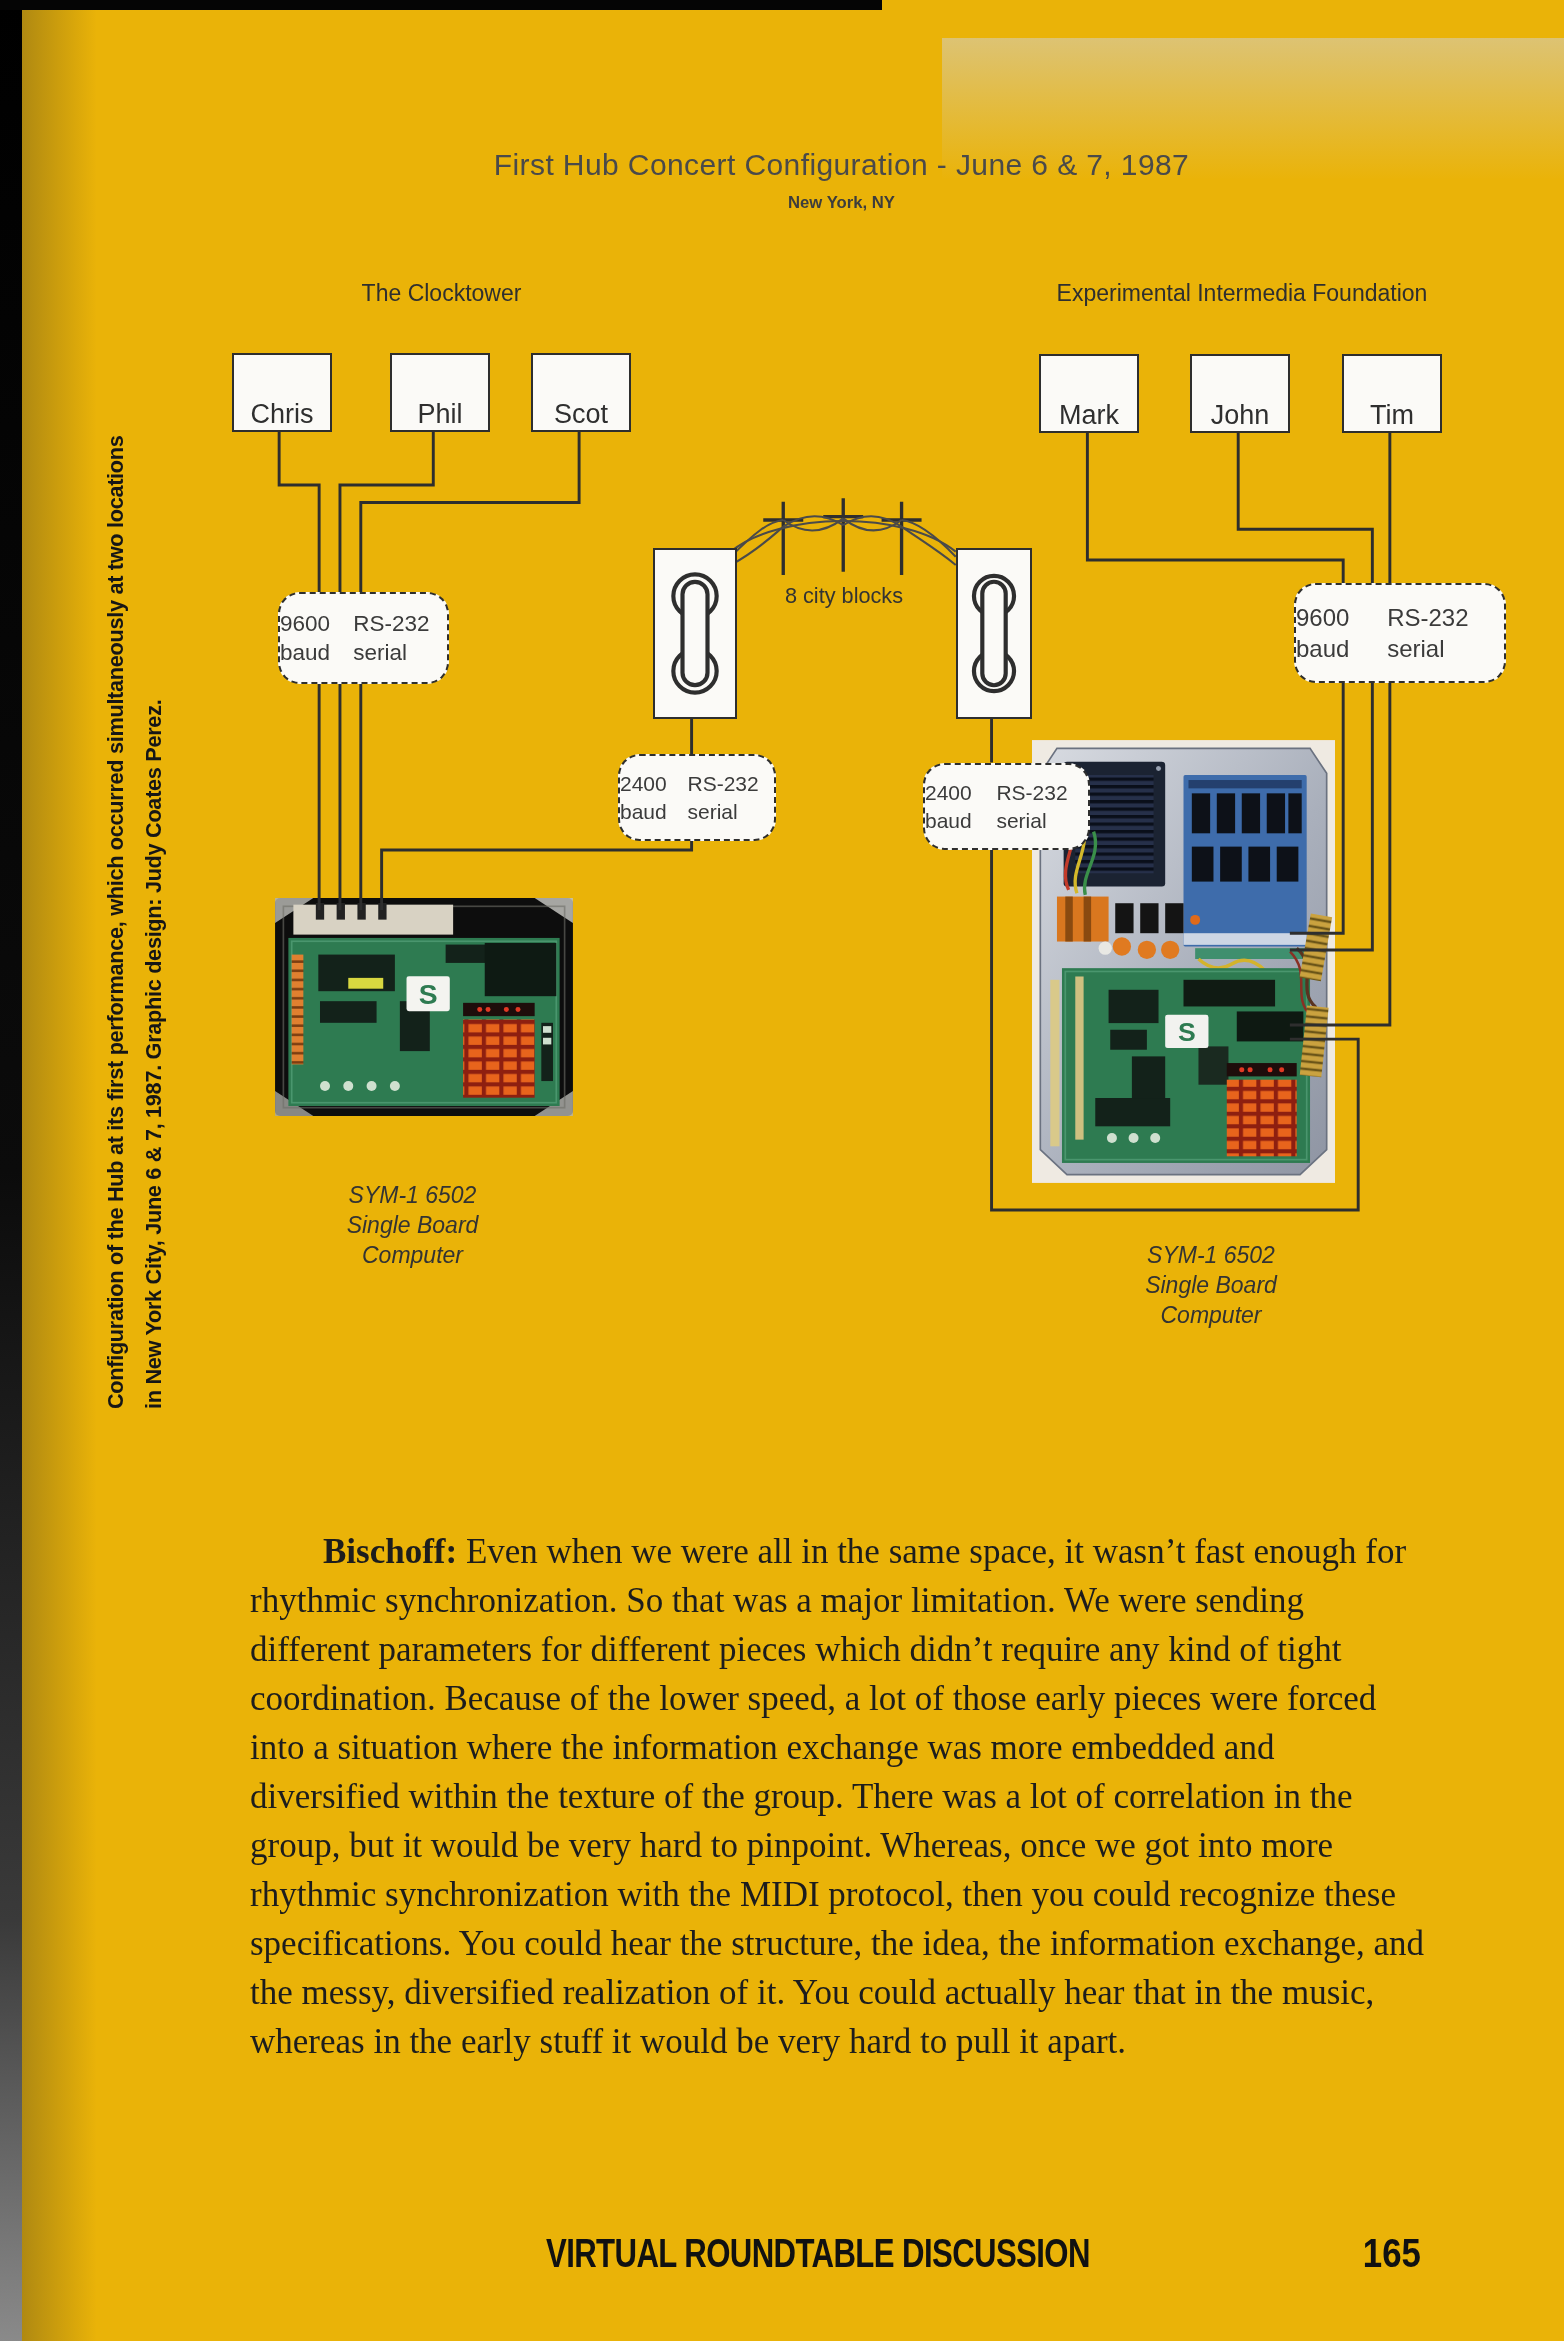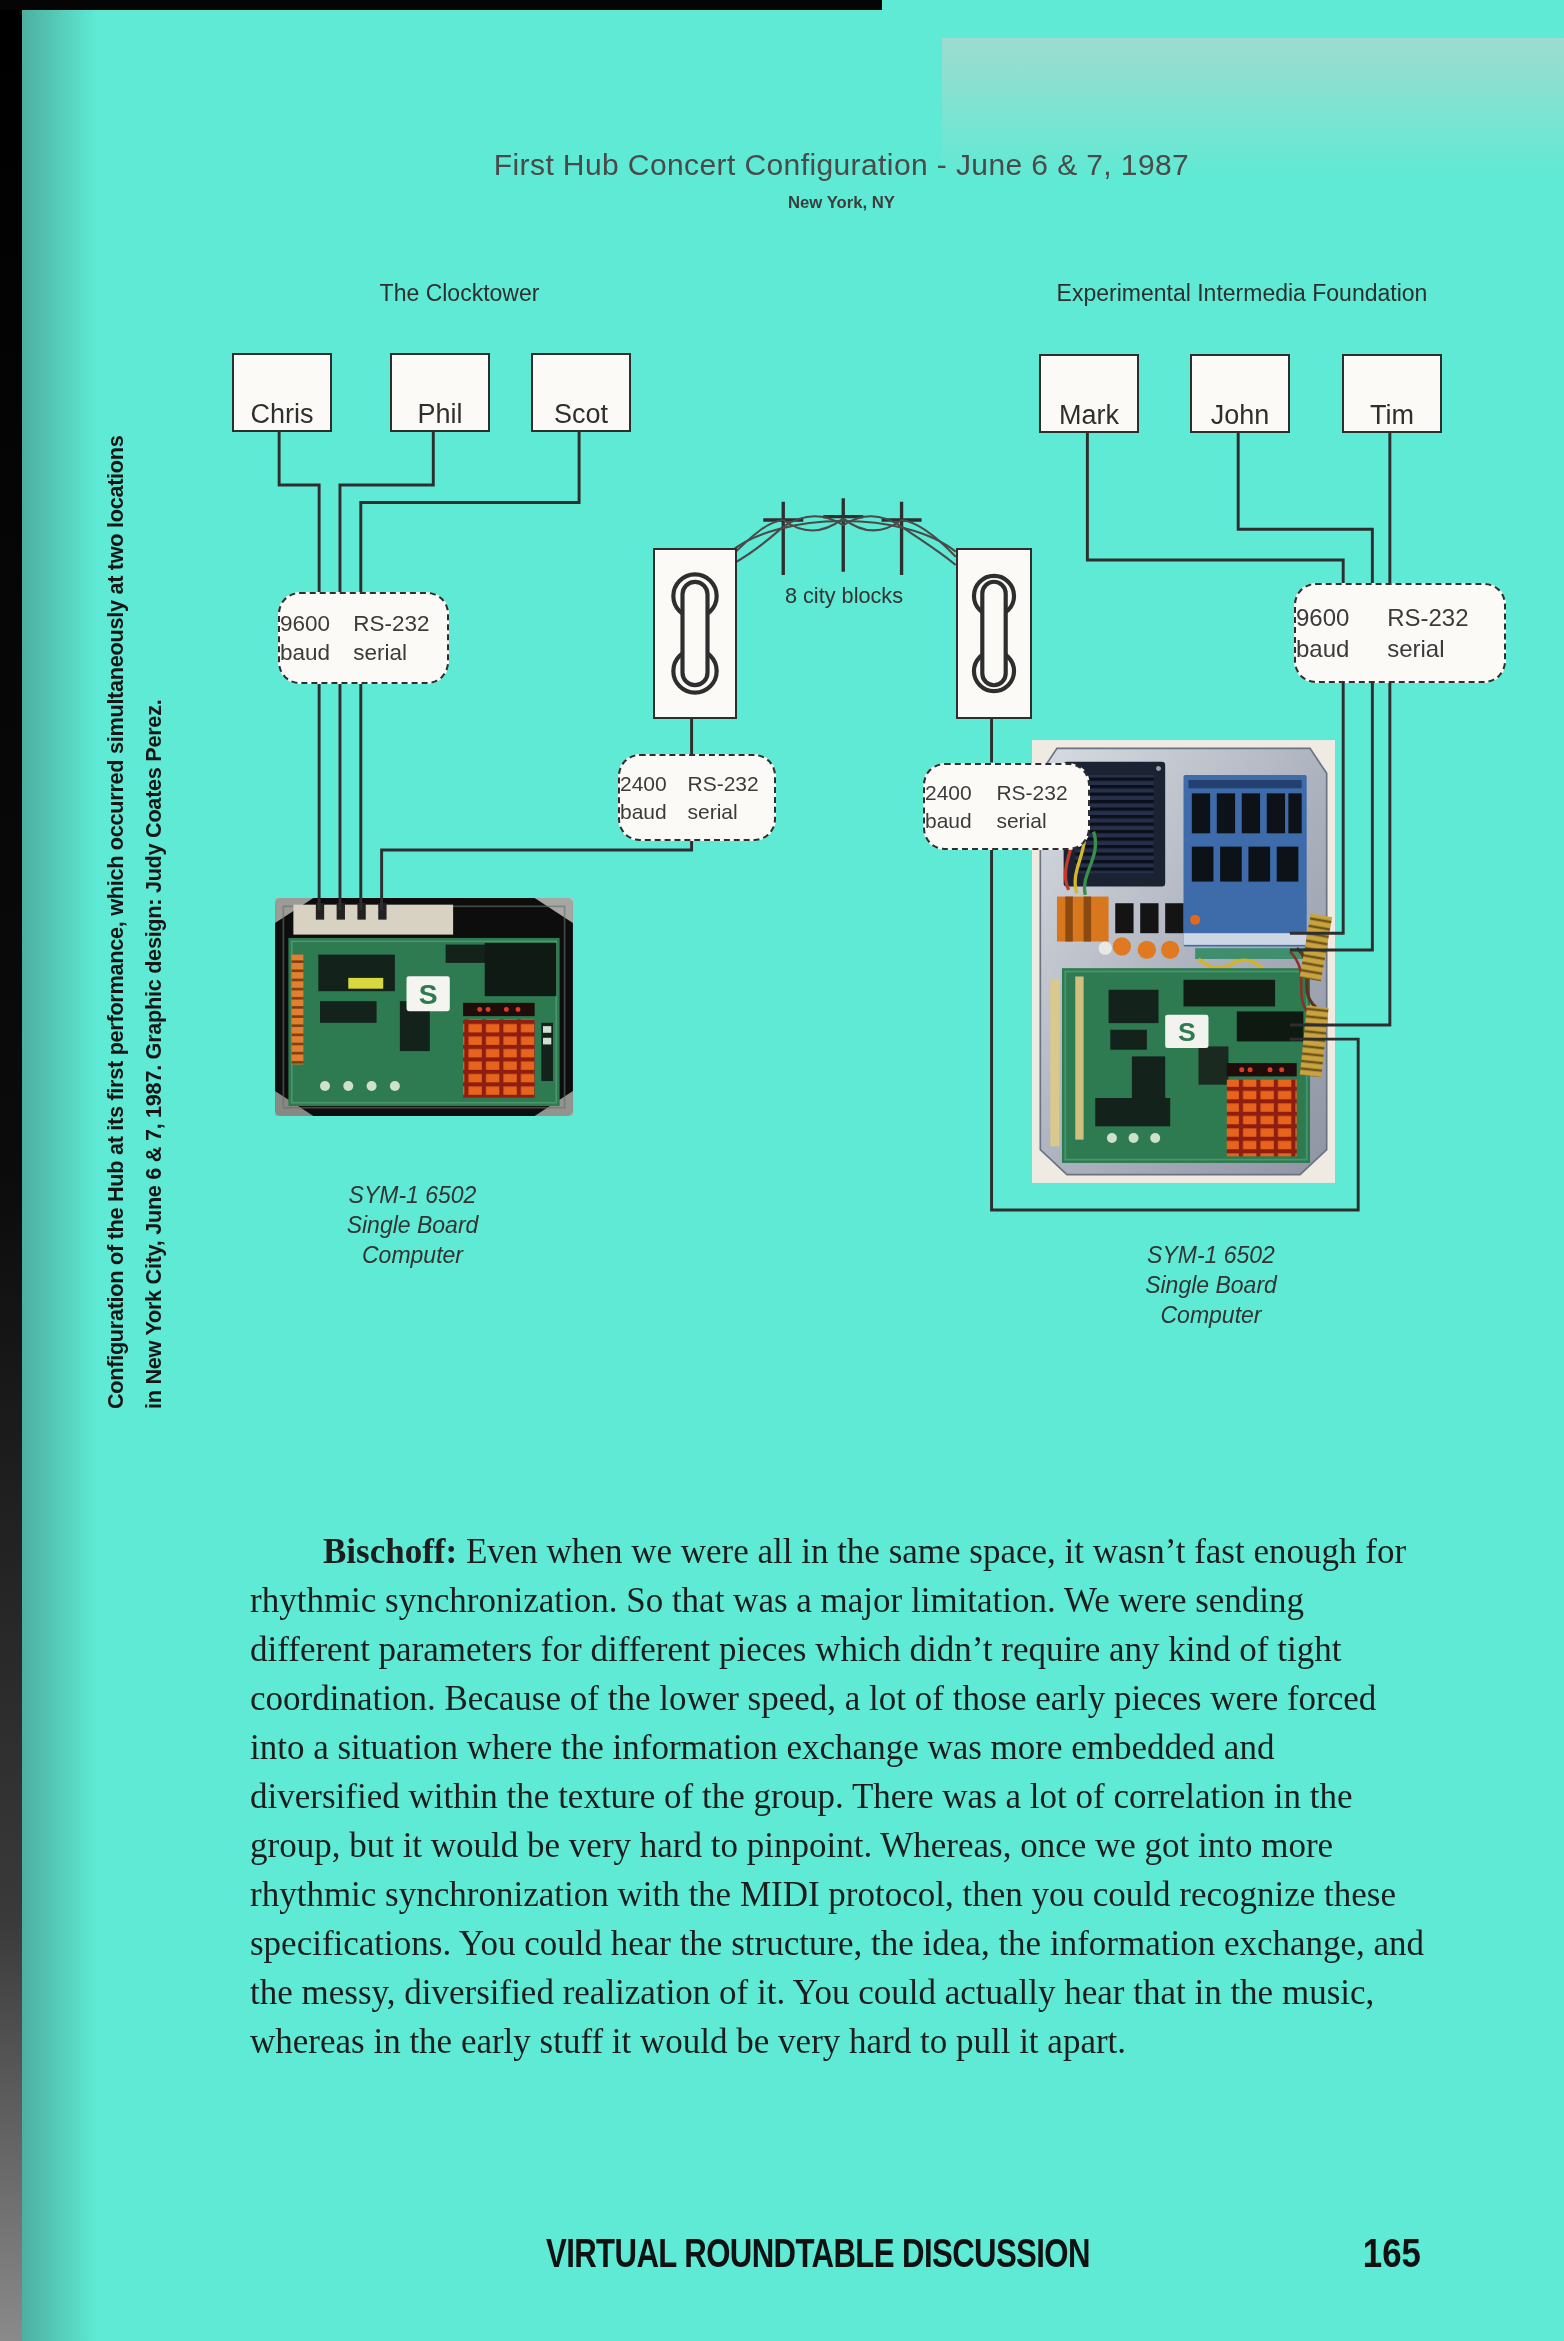--- a/index.html
+++ b/index.html
@@ -1,33 +1,33 @@
 <!DOCTYPE html>
 <html style="font-size:13.3px"><head>
 <meta charset="utf-8">
 <style>
   html,body{margin:0;padding:0;background:#e8e6e1;}
-  .page{position:relative;width:1564px;height:2342px;background:#5eead4;overflow:hidden;
+  .page{position:relative;width:1564px;height:2342px;background:#eab308;overflow:hidden;
         font-family:"Liberation Sans",sans-serif;color:#333;}
   
   .gutter-black{position:absolute;left:0;top:0;width:21.7px;height:100%;
     background:linear-gradient(to bottom,#000 0%,#0b0b0b 50%,#3a3a3a 82%,#8a8a8a 100%);z-index:0;}
   .gutter-shade{position:absolute;left:21.7px;top:0;width:75px;height:100%;
     background:linear-gradient(to right,rgba(40,40,40,.30),rgba(40,40,40,0));z-index:0;}
   .top-strip{position:absolute;left:0;top:0;width:882px;height:10px;background:#050505;z-index:0;}
   .tr-shade{position:absolute;left:942px;top:38px;width:623px;height:142px;
     background:linear-gradient(to bottom,rgba(210,208,203,.55),rgba(210,208,203,0));z-index:0;}
 
   .abs{position:absolute;}
   .t-center{text-align:center;}
 
   .page-title{left:350px;top:148px;width:983px;font-size:30px;color:#4a4a4a;letter-spacing:0.4px;z-index:1;}
   .page-subtitle{left:350px;top:193px;width:983px;font-size:16.7px;font-weight:bold;color:#3d3d3d;z-index:1;}
   .loc-label{font-size:23px;color:#2f2f2f;z-index:1;}
-  .loc-left{left:251px;top:280px;width:417px;}
+  .loc-left{left:233px;top:280px;width:417px;}
   .loc-right{left:992px;top:280px;width:500px;}
 
   .namebox{width:96px;height:75px;background:#fbfaf7;border:2.9px solid #2e2e2e;
     display:flex;align-items:flex-end;justify-content:center;font-size:27px;color:#2f2f2f;z-index:4;}
   .dashedbox{background:#fbfaf7;border:2.9px dashed #2e2e2e;border-radius:21.7px;
     display:flex;flex-direction:row;align-items:center;justify-content:center;
     color:#3b3b3b;z-index:4;line-height:1.3;}
   .modem{background:#fbfaf7;border:2.9px solid #2e2e2e;z-index:4;}
   .distance{left:742px;top:583px;width:204px;font-size:21.7px;color:#333;z-index:4;}
 

